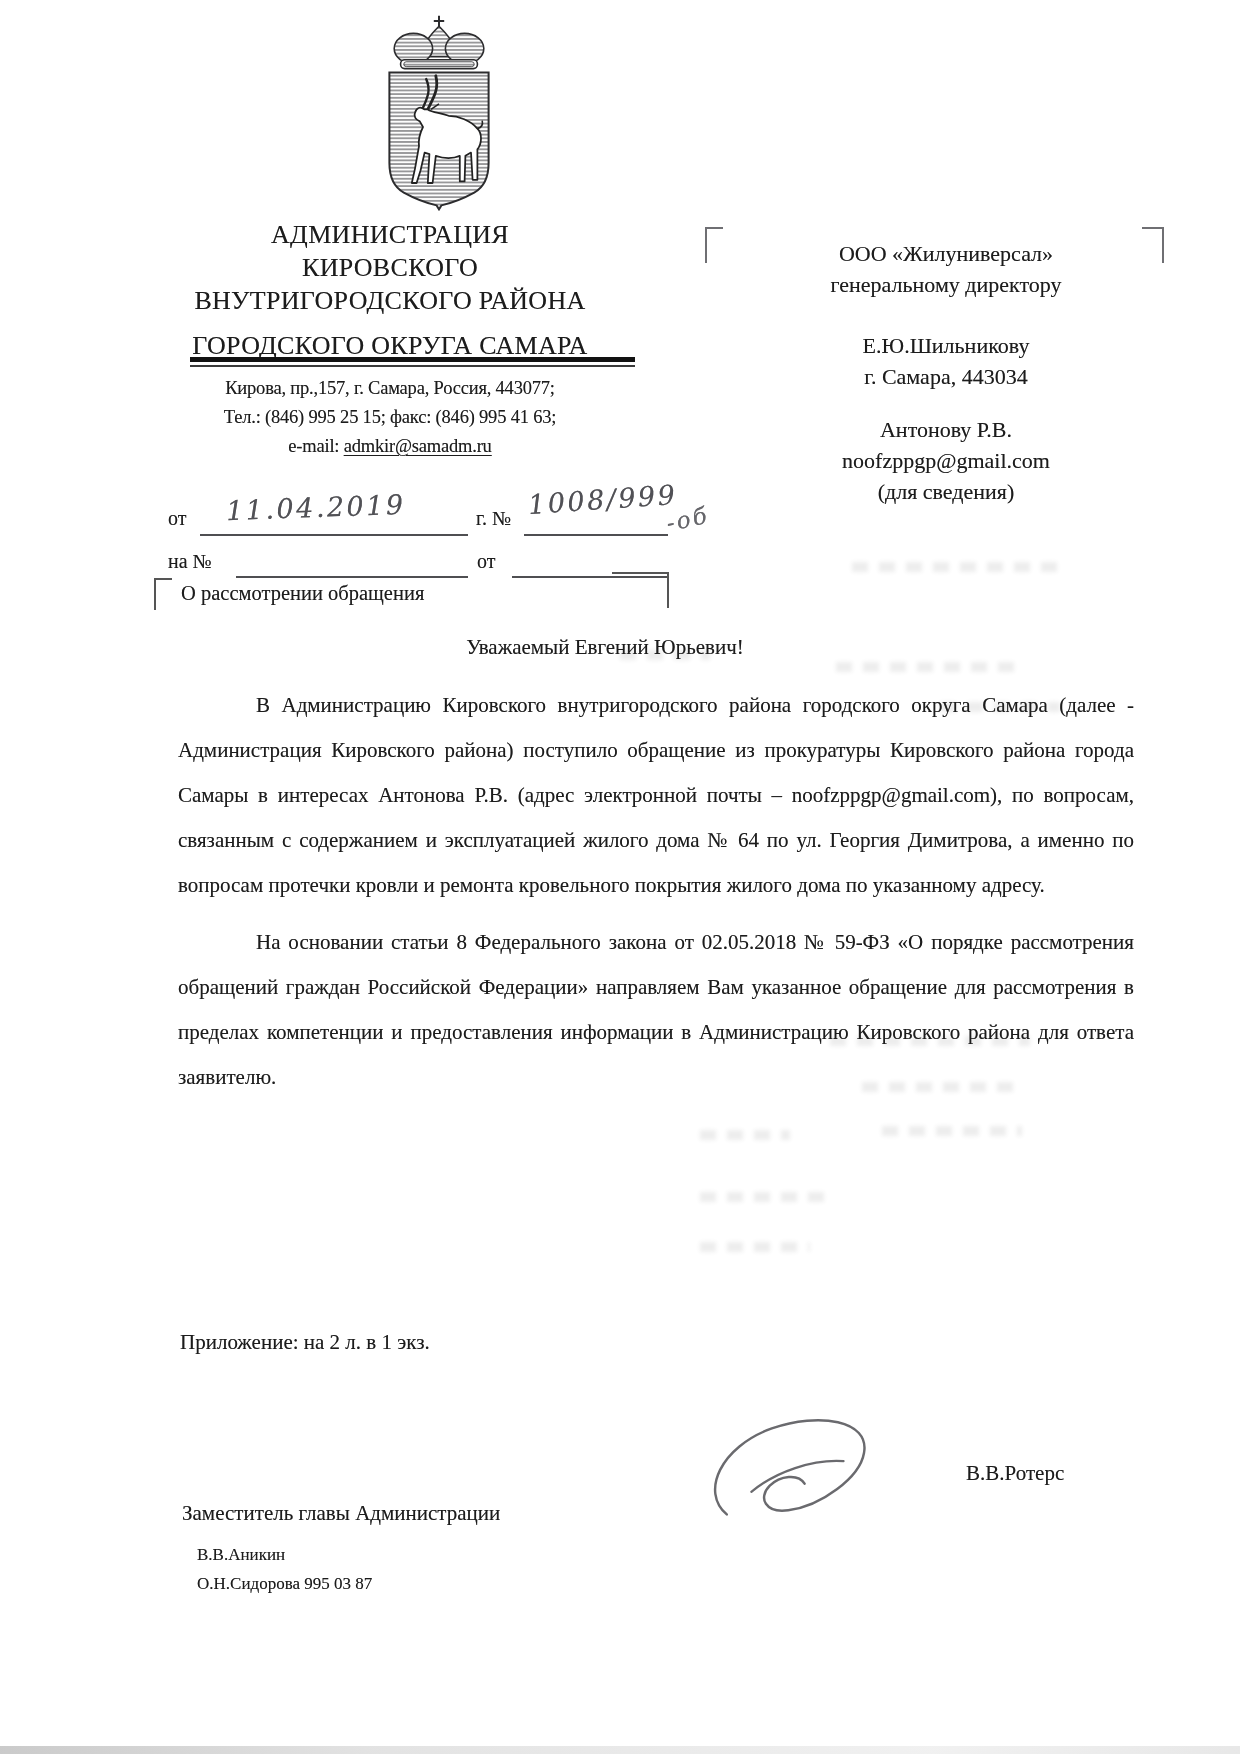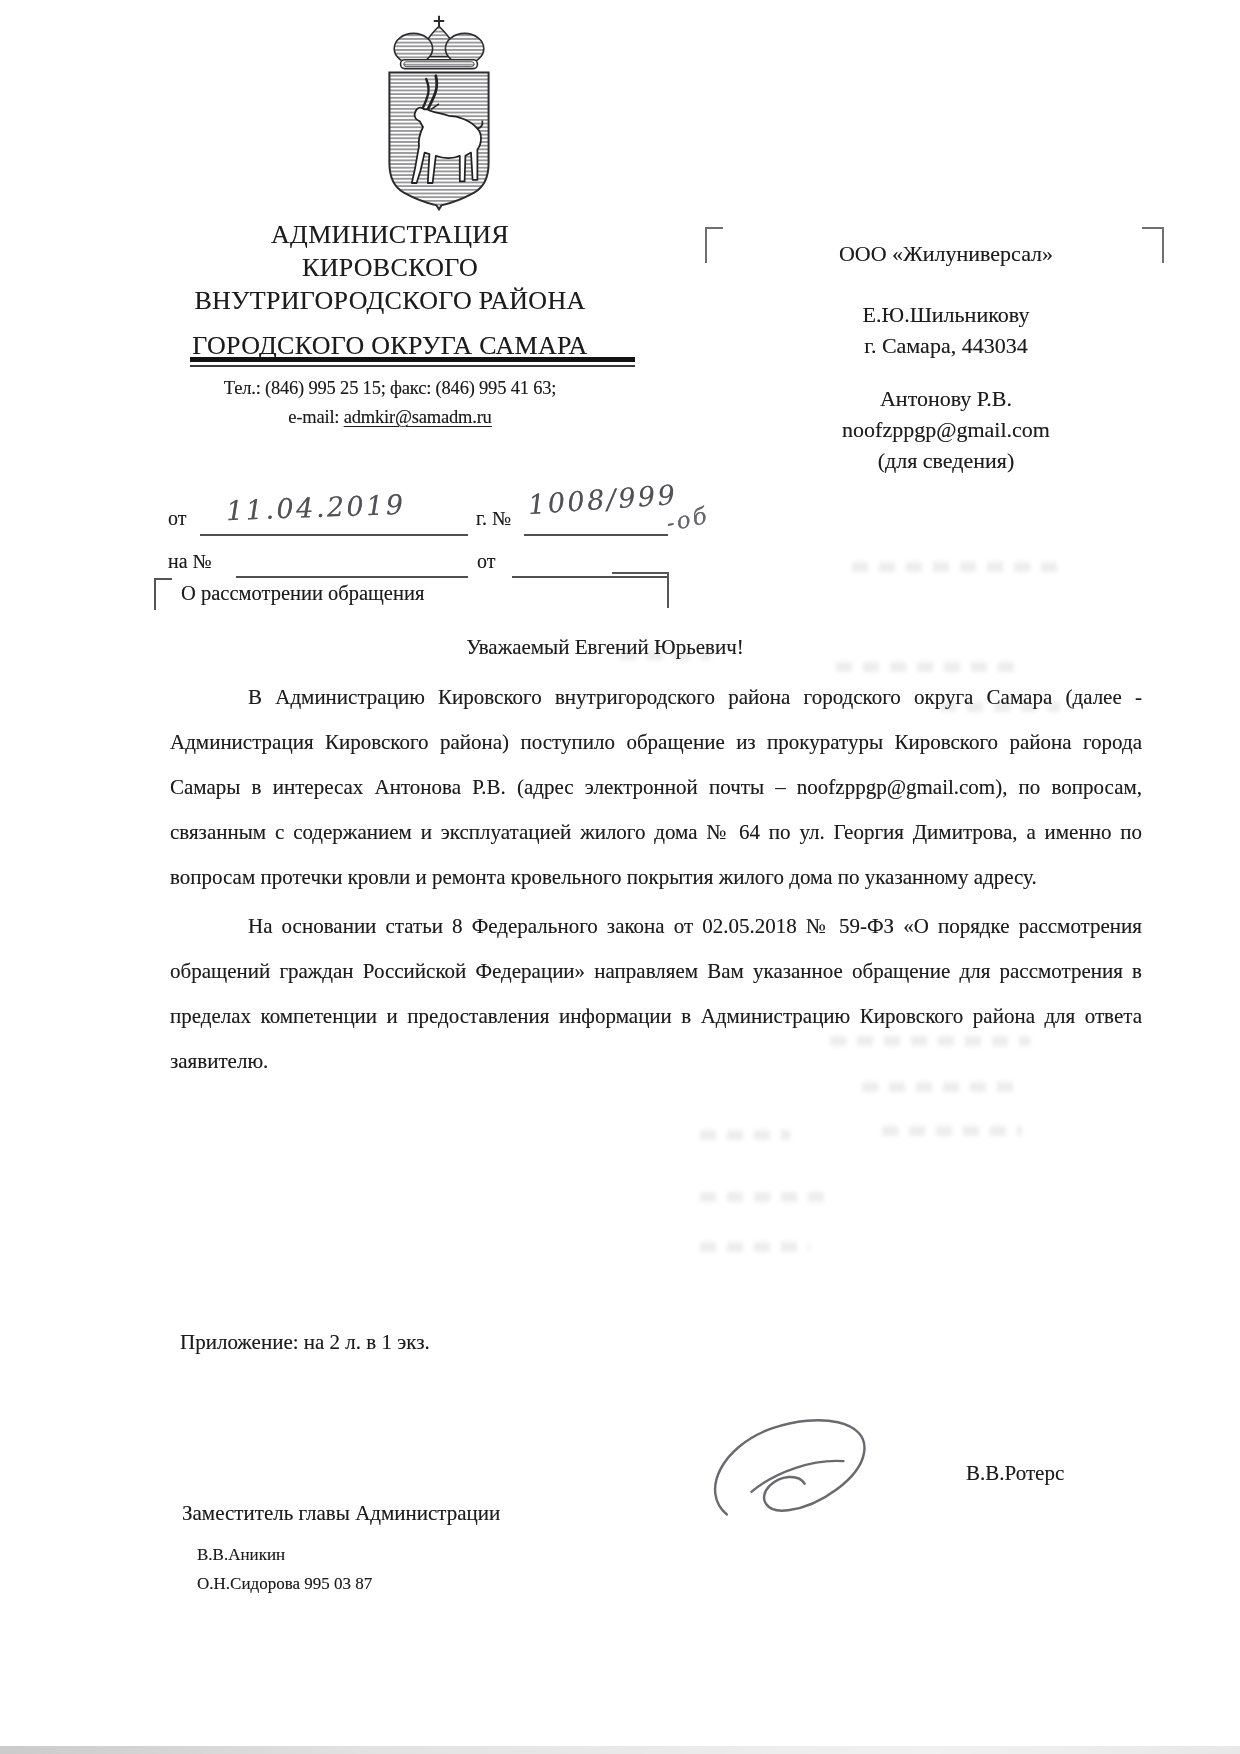--- a/index.html
+++ b/index.html
@@ -56,21 +56,21 @@
   .hw-suffix{ left:666px; top:506px; font-size:23px; transform:rotate(-12deg); color:#66666b; }
 
   .subject-corner-l{ left:154px; top:578px; width:16px; height:30px; border-left:2px solid #555; border-top:2px solid #555; }
   .subject-corner-r{ left:612px; top:572px; width:55px; height:34px; border-right:2px solid #555; border-top:2px solid #555; }
   .subject{ left:181px; top:582px; font-size:20.5px; }
 
   .salutation{ left:165px; top:635px; width:880px; text-align:center; font-size:21px; }
 
   .body-text{ left:166px; top:671px; width:980px; }
   .body-text p{
-    margin:4px; text-indent:78px;
+    margin:12px; text-indent:78px;
     font-size:21px; line-height:45px;
     text-align:justify;
   }
   .attachment{ left:180px; top:1330px; font-size:21px; }
 
   .sign-title{ left:182px; top:1461px; font-size:21px;margin-top:40px; }
   .sign-name{ left:966px; top:1461px; font-size:21px; }
   .sign-mark{ left:698px; top:1412px; width:205px; height:128px; }
 
   .footer{ left:197px; top:1540px; font-size:17px; line-height:29px; }
@@ -130,28 +130,30 @@
 
   <div class="abs org-block">
     <div>АДМИНИСТРАЦИЯ</div>
     <div>КИРОВСКОГО</div>
     <div>ВНУТРИГОРОДСКОГО РАЙОНА</div>
     <div class="org-line-last">ГОРОДСКОГО ОКРУГА САМАРА</div>
   </div>
   <div class="abs org-rule"></div>
 
   <div class="abs org-addr">
+    <div>Кирова, пр.,157, г. Самара, Россия, 443077;</div>
     <div>Тел.: (846) 995 25 15; факс: (846) 995 41 63;</div>
     <div><span>e-mail: </span><span class="u-mail">admkir@samadm.ru</span></div>
   </div>
 
   <div class="abs corner-tl rec-corner-l"></div>
   <div class="abs corner-tr rec-corner-r"></div>
   <div class="abs recipient">
     <div>ООО «Жилуниверсал»</div>
+    <div>генеральному директору</div>
     <div class="rec-gap1">Е.Ю.Шильникову</div>
     <div>г. Самара, 443034</div>
     <div class="rec-gap2">Антонову Р.В.</div>
     <div>noofzppgp@gmail.com</div>
     <div>(для сведения)</div>
   </div>
 
   <div class="abs ref-label" style="left:168px; top:507px;">от</div>
   <div class="abs ref-line" style="left:200px; top:534px; width:268px;"></div>
   <div class="abs hw hw-date">11.04.2019</div>

